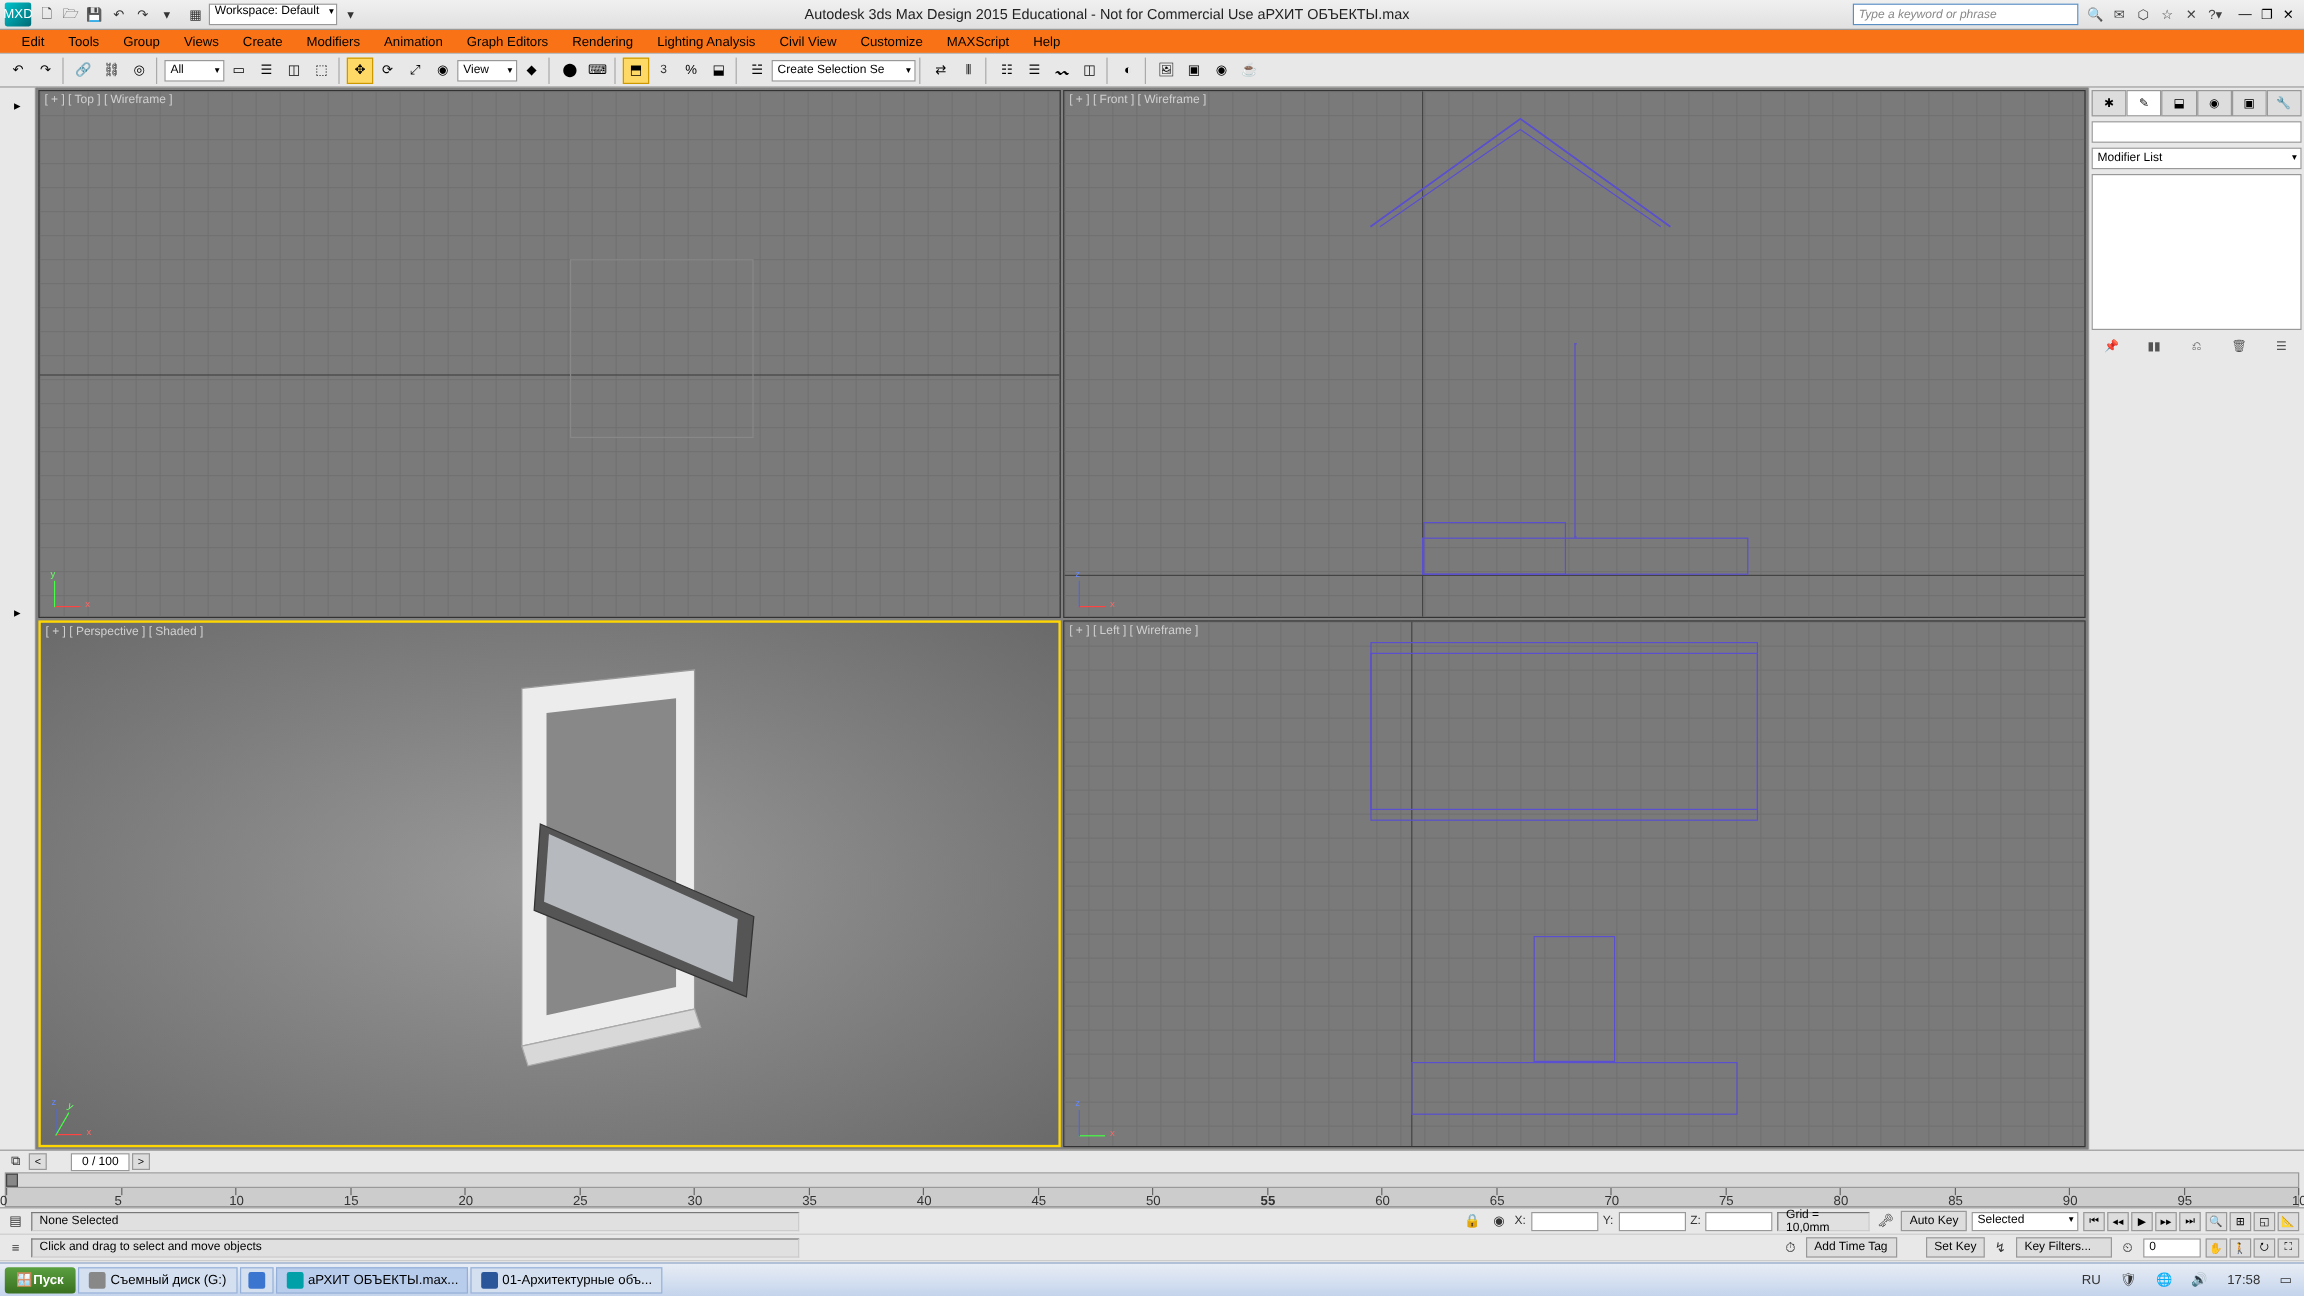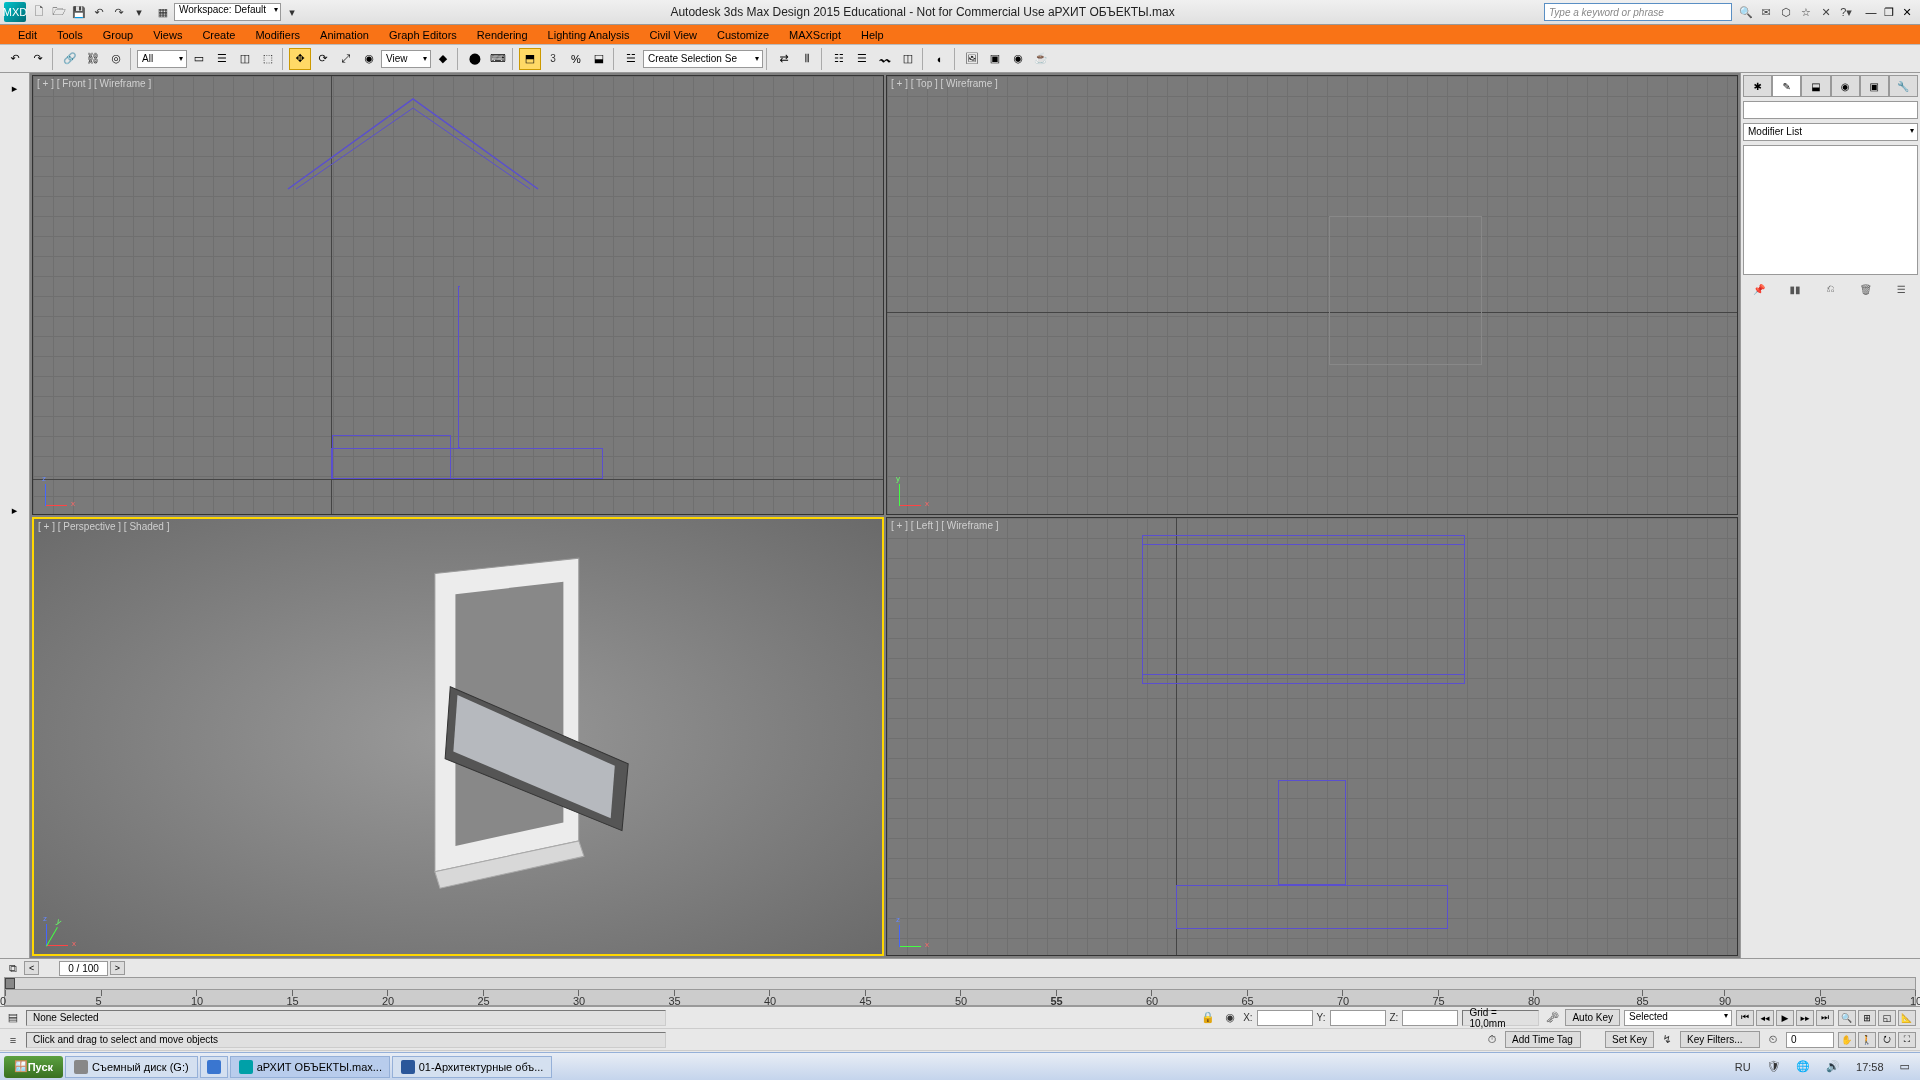--- a/index.html
+++ b/index.html
@@ -64,21 +64,21 @@
 .tick{position:absolute;top:0;border-left:1px solid #666;height:6px}
 .tick span{position:absolute;top:5px;left:-6px}
 .status-area{height:46px;background:#e8e8e8;border-top:1px solid #999;display:flex;flex-direction:column}
 .status-row{height:22px;display:flex;align-items:center;padding:0 4px;gap:4px;border-bottom:1px solid #ccc}
 .status-field{border:1px inset #ccc;background:#e0e0e0;height:16px;padding:0 6px;font-size:10px;display:flex;align-items:center;flex:0 0 auto}
 .coord-lbl{font-size:10px;color:#333}
 .coord-in{border:1px solid #999;background:#fff;width:56px;height:16px}
 .play-btns{display:flex;gap:2px}
 .play-btns span{width:18px;height:16px;border:1px solid #999;background:#ddd;display:flex;align-items:center;justify-content:center;cursor:pointer;font-size:9px}
 .sm-btn{border:1px solid #999;background:#ddd;padding:1px 6px;height:17px;font-size:10px;cursor:pointer;display:flex;align-items:center}
-.key-dd{border:1px solid #999;background:#fff;height:16px;width:108px;font-size:10px;padding:0 4px;position:relative}
+.key-dd{border:1px solid #999;background:#fff;height:16px;width:89px;font-size:10px;padding:0 4px;position:relative}
 .key-dd::after{content:"▾";position:absolute;right:3px;font-size:8px}
 .frame-in{border:1px solid #999;background:#fff;width:48px;height:16px;font-size:10px;padding:0 4px}
 .nav-btns{display:flex;gap:2px}
 .nav-btns span{width:18px;height:16px;border:1px solid #999;background:#ddd;display:flex;align-items:center;justify-content:center;cursor:pointer;font-size:9px}
 .taskbar{height:28px;background:linear-gradient(#e8edf5,#c4d4ec);border-top:1px solid #95b0d8;display:flex;align-items:center;padding:0 4px;gap:2px}
 .start-btn{background:linear-gradient(#5aa040,#3a7020);color:#fff;padding:2px 10px;border-radius:3px;height:22px;display:flex;align-items:center;font-weight:bold;font-size:11px;cursor:pointer}
 .task-btn{background:#d4e0f0;border:1px solid #95b0d8;padding:2px 8px;height:22px;display:flex;align-items:center;gap:4px;cursor:pointer;font-size:10px;max-width:160px;overflow:hidden;white-space:nowrap}
 .task-btn.active{background:#b8ccec}
 .task-btn .ico{width:14px;height:14px;background:#888;border-radius:2px;flex-shrink:0}
 .tray{margin-left:auto;display:flex;align-items:center;gap:16px;font-size:10px;color:#333;padding-right:6px}
@@ -193,44 +193,44 @@
 <div class="workspace">
   <div class="left-strip">
     <span class="tb-btn">▸</span>
     <span class="tb-btn">▸</span>
   </div>
 
   <div class="viewports">
 
     <div class="viewport">
       <div class="vp-grid"></div>
+      <div class="vp-label">[ + ] [ Top ] [ Wireframe ]</div>
+      <div style="position:absolute;left:0;right:0;top:54%;height:1px;background:#444"></div>
+      <div class="wire" style="left:52%;top:32%;width:18%;height:34%;border-color:#888"></div>
+      <div class="vp-axis">
+          <div class="axis-x"></div>
+          <div class="axis-y"></div>
+        </div>
+    </div>
+
+    <div class="viewport">
+      <div class="vp-grid"></div>
       <div class="vp-label">[ + ] [ Front ] [ Wireframe ]</div>
       <div style="position:absolute;left:0;right:0;top:92%;height:1px;background:#444"></div>
       <div style="position:absolute;left:35%;top:0;width:1px;height:100%;background:#444"></div>
       <svg style="position:absolute;left:30%;top:4%;width:40%;height:30%">
           <polyline points="0,95 125,5 250,95" fill="none" stroke="#5a4fcf" stroke-width="1.5"></polyline>
           <polyline points="8,95 125,14 242,95" fill="none" stroke="#5a4fcf" stroke-width="1"></polyline>
         </svg>
       <div class="wire" style="left:35.2%;top:82%;width:14%;height:10%"></div>
       <div class="wire" style="left:35%;top:85%;width:32%;height:7%"></div>
       <div class="wire" style="left:50%;top:48%;width:0.2%;height:37%;border-right:none"></div>
       <div class="vp-axis">
           <div class="axis-x"></div>
           <div class="axis-z"></div>
-        </div>
-    </div>
-
-    <div class="viewport">
-      <div class="vp-grid"></div>
-      <div class="vp-label">[ + ] [ Top ] [ Wireframe ]</div>
-      <div style="position:absolute;left:0;right:0;top:54%;height:1px;background:#444"></div>
-      <div class="wire" style="left:52%;top:32%;width:18%;height:34%;border-color:#888"></div>
-      <div class="vp-axis">
-          <div class="axis-x"></div>
-          <div class="axis-y"></div>
         </div>
     </div>
 
     <div class="viewport active">
       <div class="persp-bg"></div>
       <div class="vp-label">[ + ] [ Perspective ] [ Shaded ]</div>
       <div class="window3d">
         <svg width="100%" height="100%" viewBox="0 0 240 360">
           <polygon points="40,20 180,5 180,280 40,310" fill="#ececec" stroke="#999"></polygon>
           <polygon points="60,40 165,28 165,262 60,285" fill="#888"></polygon>
@@ -339,21 +339,21 @@
         </div>
         <div class="tick" style="left: 70%;">
           <span>70</span>
         </div>
         <div class="tick" style="left: 75%;">
           <span>75</span>
         </div>
         <div class="tick" style="left: 80%;">
           <span>80</span>
         </div>
-        <div class="tick" style="left: 85%; margin-left: 13px;">
+        <div class="tick" style="left: 85%;">
           <span>85</span>
         </div>
         <div class="tick" style="left: 90%;">
           <span>90</span>
         </div>
         <div class="tick" style="left: 95%;">
           <span>95</span>
         </div>
         <div class="tick" style="left: 100%;">
           <span>100</span>

